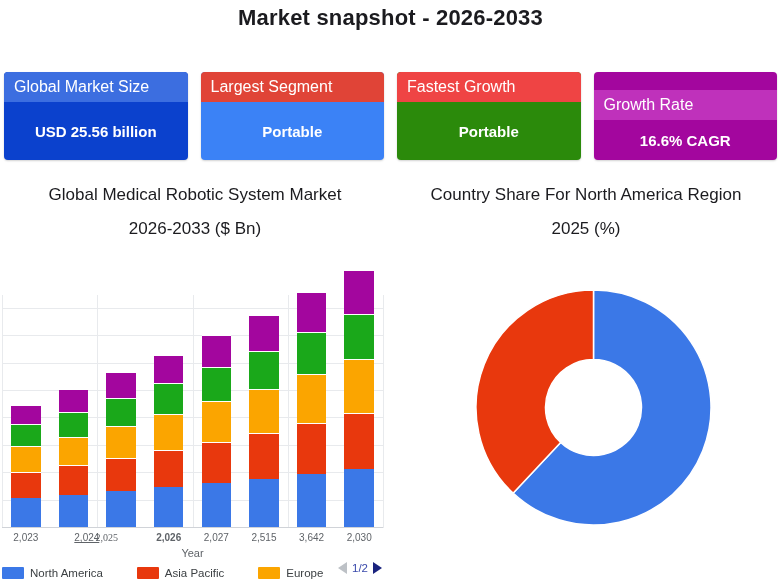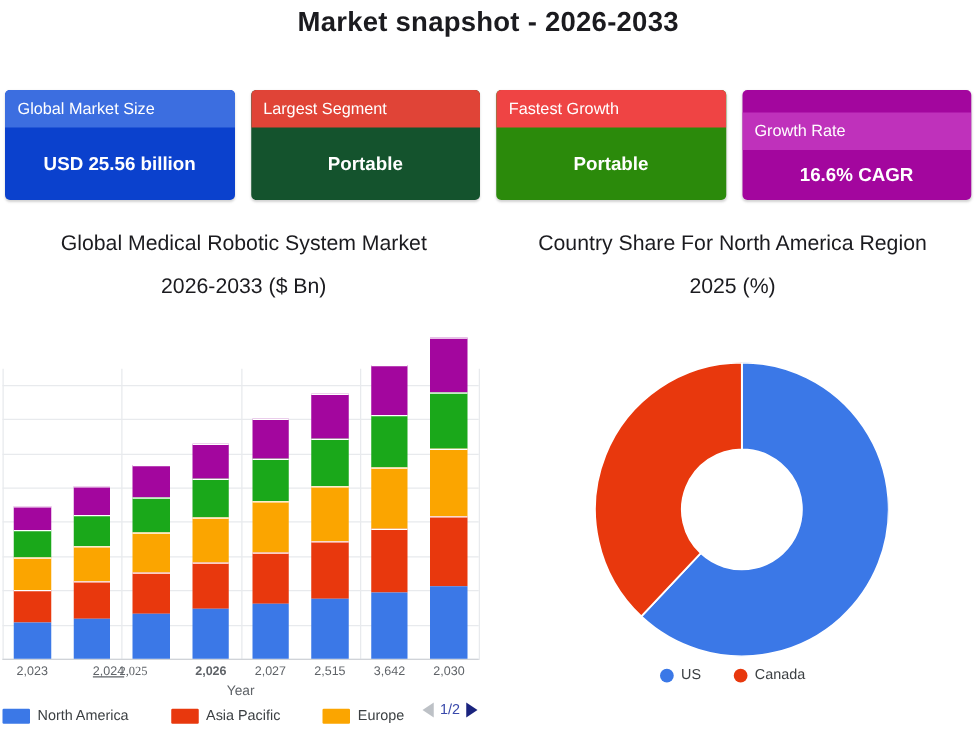--- a/index.html
+++ b/index.html
@@ -19,21 +19,21 @@
     position:absolute;left:4px;top:72px;width:773px;height:88px;
     display:flex;gap:13px;
   }
   .stat-card{
     flex:1 1 0;border-radius:4px;overflow:hidden;
     display:flex;flex-direction:column;color:#ffffff;
     box-shadow:0 1px 2px rgba(0,0,0,.18);
   }
   .stat-card-head{
     height:30px;line-height:30px;padding:0 10px;
-    font-size:13px;font-weight:400;
+    font-size:16px;font-weight:400;
     background:rgba(255,255,255,.18);
   }
   .stat-card-value{
     flex:1;display:flex;align-items:center;justify-content:center;
     font-size:15px;font-weight:700;text-align:center;padding:0 6px;
   }
   
   .chart-title{
     position:absolute;text-align:center;font-size:17px;font-weight:400;
     color:#1b1b1f;line-height:34px;
@@ -88,21 +88,21 @@
 
 <div id="page-title">Market snapshot - 2026-2033</div>
 
 <div id="stat-cards">
 
   <div class="stat-card" style="background: rgb(11, 65, 205);">
     <div class="stat-card-head" style="background: rgb(60, 110, 224);">Global Market Size</div>
     <div class="stat-card-value">USD 25.56 billion</div>
   </div>
 
-  <div class="stat-card" style="background: #14532d;">
+  <div class="stat-card" style="background: #3b82f6;">
     <div class="stat-card-head" style="background: rgb(224, 68, 55);">Largest Segment</div>
     <div class="stat-card-value">Portable</div>
   </div>
 
   <div class="stat-card" style="background: rgb(43, 138, 11);">
     <div class="stat-card-head" style="background: #ef4444;">Fastest Growth</div>
     <div class="stat-card-value">Portable</div>
   </div>
 
   <div class="stat-card" style="background: rgb(163, 6, 158);">
@@ -226,23 +226,13 @@
     <div class="xtick" style="left: 335.375px; width: 47.625px;">2,030</div>
   </div>
 
 <div id="donut-chart">
   <div id="donut-wrap">
     <svg id="donut-svg" width="235" height="235" viewBox="0 0 235 235">
         <path d="M 117.50000000000001 0 A 117.5 117.5 0 1 1 37.06571505337908 203.15381372201585 L 84.64173891542293 152.49049411622775 A 48 48 0 1 0 117.5 69.5 Z" fill="#3b78e7" stroke="#ffffff" stroke-width="1.5"></path>
         <path d="M 37.06571505337908 203.15381372201585 A 117.5 117.5 0 0 1 117.49999999999997 0 L 117.49999999999999 69.5 A 48 48 0 0 0 84.64173891542293 152.49049411622775 Z" fill="#e8380d" stroke="#ffffff" stroke-width="1.5"></path>
       </svg>
   </div>
-  <div id="donut-legend">
-      <div class="legend-entry">
-        <span class="dot" style="background: rgb(59, 120, 231);"></span>
-        <span>US</span>
-      </div>
-      <div class="legend-entry">
-        <span class="dot" style="background: rgb(232, 56, 13);"></span>
-        <span>Canada</span>
-      </div>
-    </div>
 </div>
 
 </body></html>

